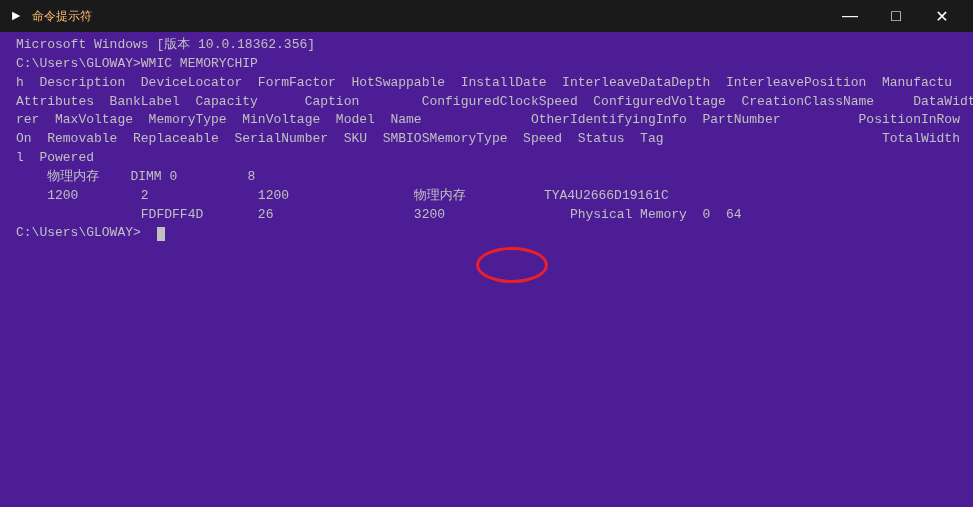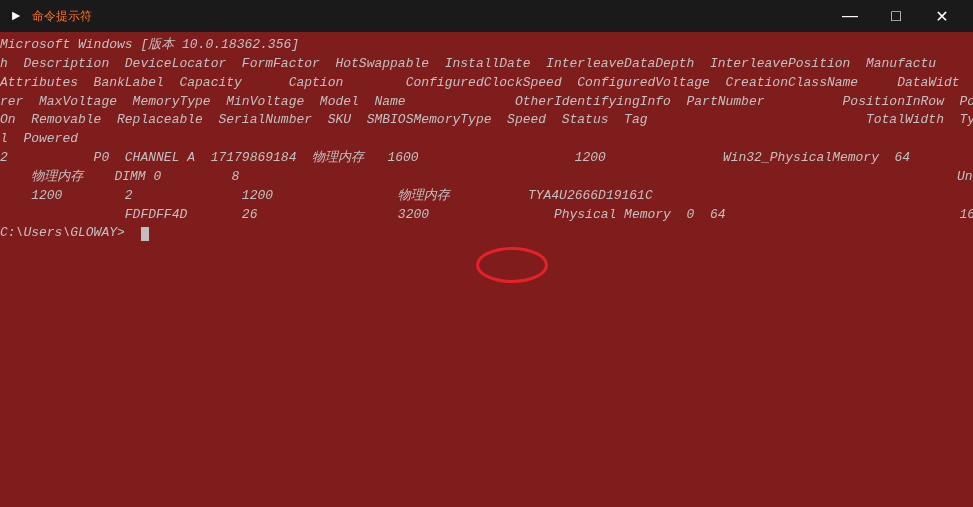--- a/index.html
+++ b/index.html
@@ -42,21 +42,21 @@
       align-items: center;
       justify-content: center;
     }
 
     .cmd-icon {
       font-size: 14px;
       color: #fff;
     }
 
     .title-bar-text {
-      color: #f97316;
+      color: #fdba74;
       font-family: 'Segoe UI', sans-serif;
       font-size: 12px;
     }
 
     .title-bar-controls {
       display: flex;
       gap: 0;
     }
 
     .title-btn {
@@ -68,28 +68,27 @@
       font-size: 16px;
       cursor: pointer;
       display: flex;
       align-items: center;
       justify-content: center;
       font-family: 'Segoe UI', sans-serif;
     }
 
     .console-area {
       flex: 1;
-      background: #7f1d1d;
+      background: #4c1d95;
       color: #c0c0c0;
-      padding: 4px 0;
+      padding: 4px 16px;
       font-size: 13px;
       line-height: 1.4;
       overflow: hidden;
       position: relative;
-      font-style: italic;
     }
 
     .console-line {
       white-space: pre;
       color: #c0c0c0;
       font-size: 13px;
       line-height: 1.45;
     }
 
     .circle-highlight {
@@ -131,26 +130,26 @@
     <div class="title-bar-controls">
       <button class="title-btn">—</button>
       <button class="title-btn">□</button>
       <button class="title-btn close">✕</button>
     </div>
   </div>
 
   <div class="console-area">
     <div class="console-line">Microsoft Windows [版本 10.0.18362.356]</div>
     <div class="console-line"></div>
+    <div class="console-line">C:\Users\GLOWAY&gt;WMIC MEMORYCHIP</div>
     <div class="console-line">h  Description  DeviceLocator  FormFactor  HotSwappable  InstallDate  InterleaveDataDepth  InterleavePosition  Manufactu</div>
     <div class="console-line">Attributes  BankLabel  Capacity      Caption        ConfiguredClockSpeed  ConfiguredVoltage  CreationClassName     DataWidt</div>
     <div class="console-line">rer  MaxVoltage  MemoryType  MinVoltage  Model  Name              OtherIdentifyingInfo  PartNumber          PositionInRow  Powered</div>
     <div class="console-line">On  Removable  Replaceable  SerialNumber  SKU  SMBIOSMemoryType  Speed  Status  Tag                            TotalWidth  TypeDetai</div>
     <div class="console-line">l  Powered</div>
-    <div class="console-line">2           P0  CHANNEL A  17179869184  物理内存   1600                    1200               Win32_PhysicalMemory  64</div>
     <div class="console-line">    物理内存    DIMM 0         8                                                                                            Unknown</div>
     <div class="console-line">    1200        2              1200                物理内存          TYA4U2666D19161C</div>
     <div class="console-line">                FDFDFF4D       26                  3200                Physical Memory  0  64                              16512</div>
     <div class="console-line"></div>
     <div class="console-line"></div>
     <div class="console-line prompt-line">
       <span>C:\Users\GLOWAY&gt;</span><span class="cursor"></span>
     </div>
 
     <div class="circle-highlight"></div>

